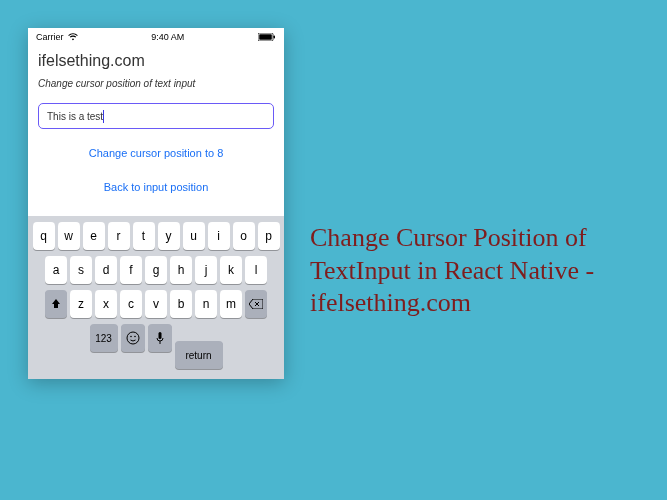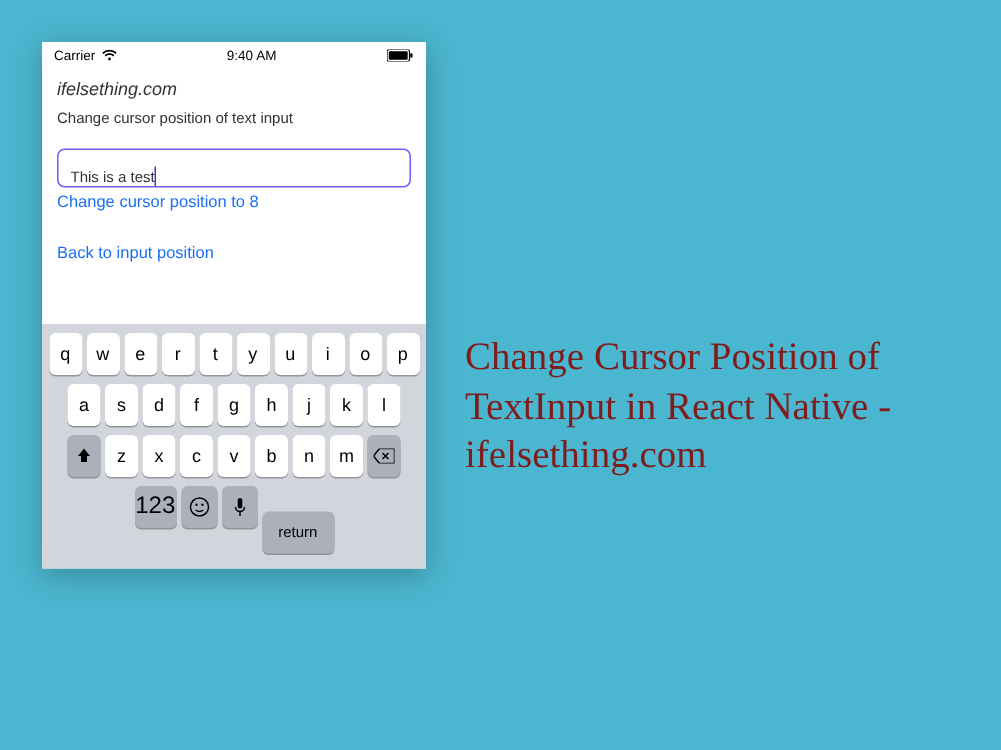--- a/index.html
+++ b/index.html
@@ -34,50 +34,51 @@
   .status-left { display: flex; align-items: center; gap: 4px; }
   .status-right { display: flex; align-items: center; gap: 4px; }
   .wifi-icon svg, .battery-icon svg { display: block; }
   .content {
     flex: 1;
     padding: 6px 10px 0 10px;
     display: flex;
     flex-direction: column;
   }
   .site-label {
-    font-style: italic;
-    font-size: 12px;
+    font-size: 16px;
     color: #333;
     margin-bottom: 8px;
   }
   .desc-label {
+    font-style: italic;
     font-size: 10px;
     color: #333;
     margin-bottom: 14px;
   }
   .text-input {
     border: 1px solid #6a5af7;
     border-radius: 5px;
     height: 26px;
     padding: 0 8px;
     font-size: 10px;
     color: #333;
     display: flex;
-    align-items: flex-end;
-    margin-bottom: 4px;
+    align-items: center;
+    margin-bottom: 18px;
     position: relative;
   }
   .cursor {
     display: inline-block;
     width: 1px;
     height: 13px;
     background: #3a3ae0;
     vertical-align: middle;
   }
   .link-btn {
+    text-align: center;
     color: #1a6ff5;
     font-size: 11px;
     margin-bottom: 22px;
     cursor: pointer;
   }
   .keyboard {
     background: #d2d5db;
     width: 100%;
     padding: 6px 3px 4px 3px;
   }
@@ -104,21 +105,21 @@
   .kb-row.r2 { padding: 0 13px; }
   .kb-row.r2 .key { flex: 0 0 22px; }
   .kb-row.r3 .key { flex: 0 0 22px; }
   .key.special {
     background: #abb0bb;
     color: #000;
     flex: 0 0 28px;
   }
   .key.special svg { display: block; }
   .kb-row.r4 .key { flex: 0 0 24px; }
-  .kb-row.r4 .key.num { flex: 0 0 28px; background:#abb0bb; font-size:16px; }
+  .kb-row.r4 .key.num { flex: 0 0 28px; background:#abb0bb; font-size:10px; }
   .kb-row.r4 .key.emoji { flex: 0 0 24px; background:#abb0bb; }
   .kb-row.r4 .key.mic { flex: 0 0 24px; background:#abb0bb; }
   .kb-row.r4 .key.space { flex: 1; font-size:11px; }
   .kb-row.r4 .key.return { flex: 0 0 48px; background:#abb0bb; font-size:10px;margin-top:17px; }
   .caption {
     position: absolute;
     left: 310px;
     top: 222px;
     width: 340px;
     font-family: Georgia, 'Times New Roman', serif;

